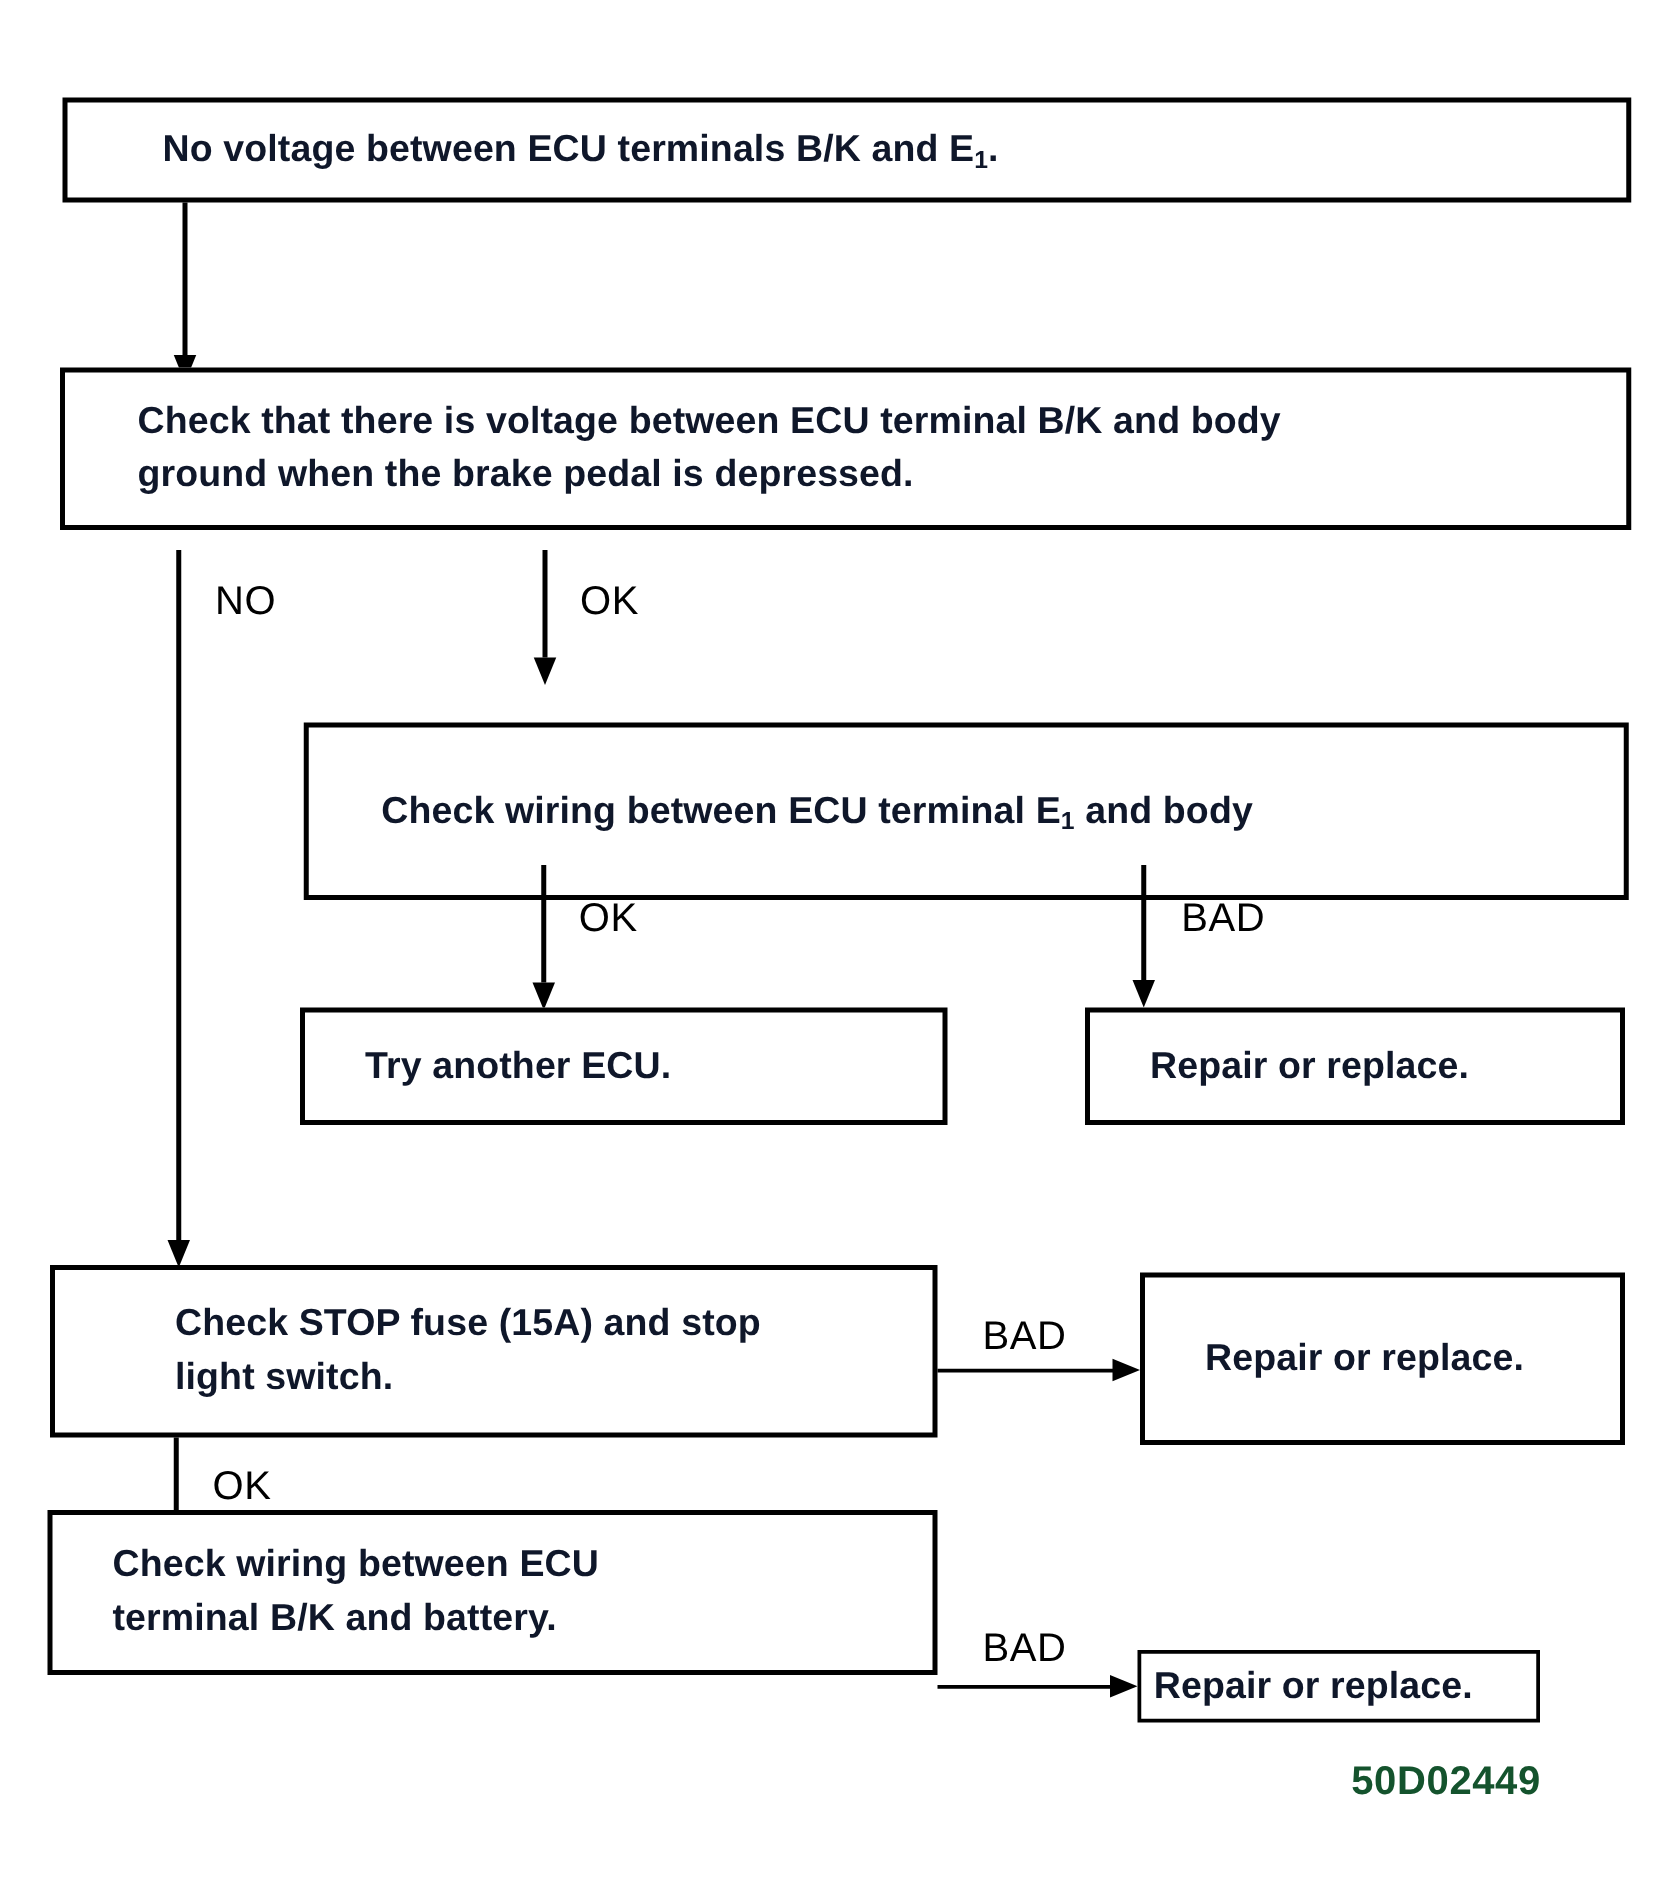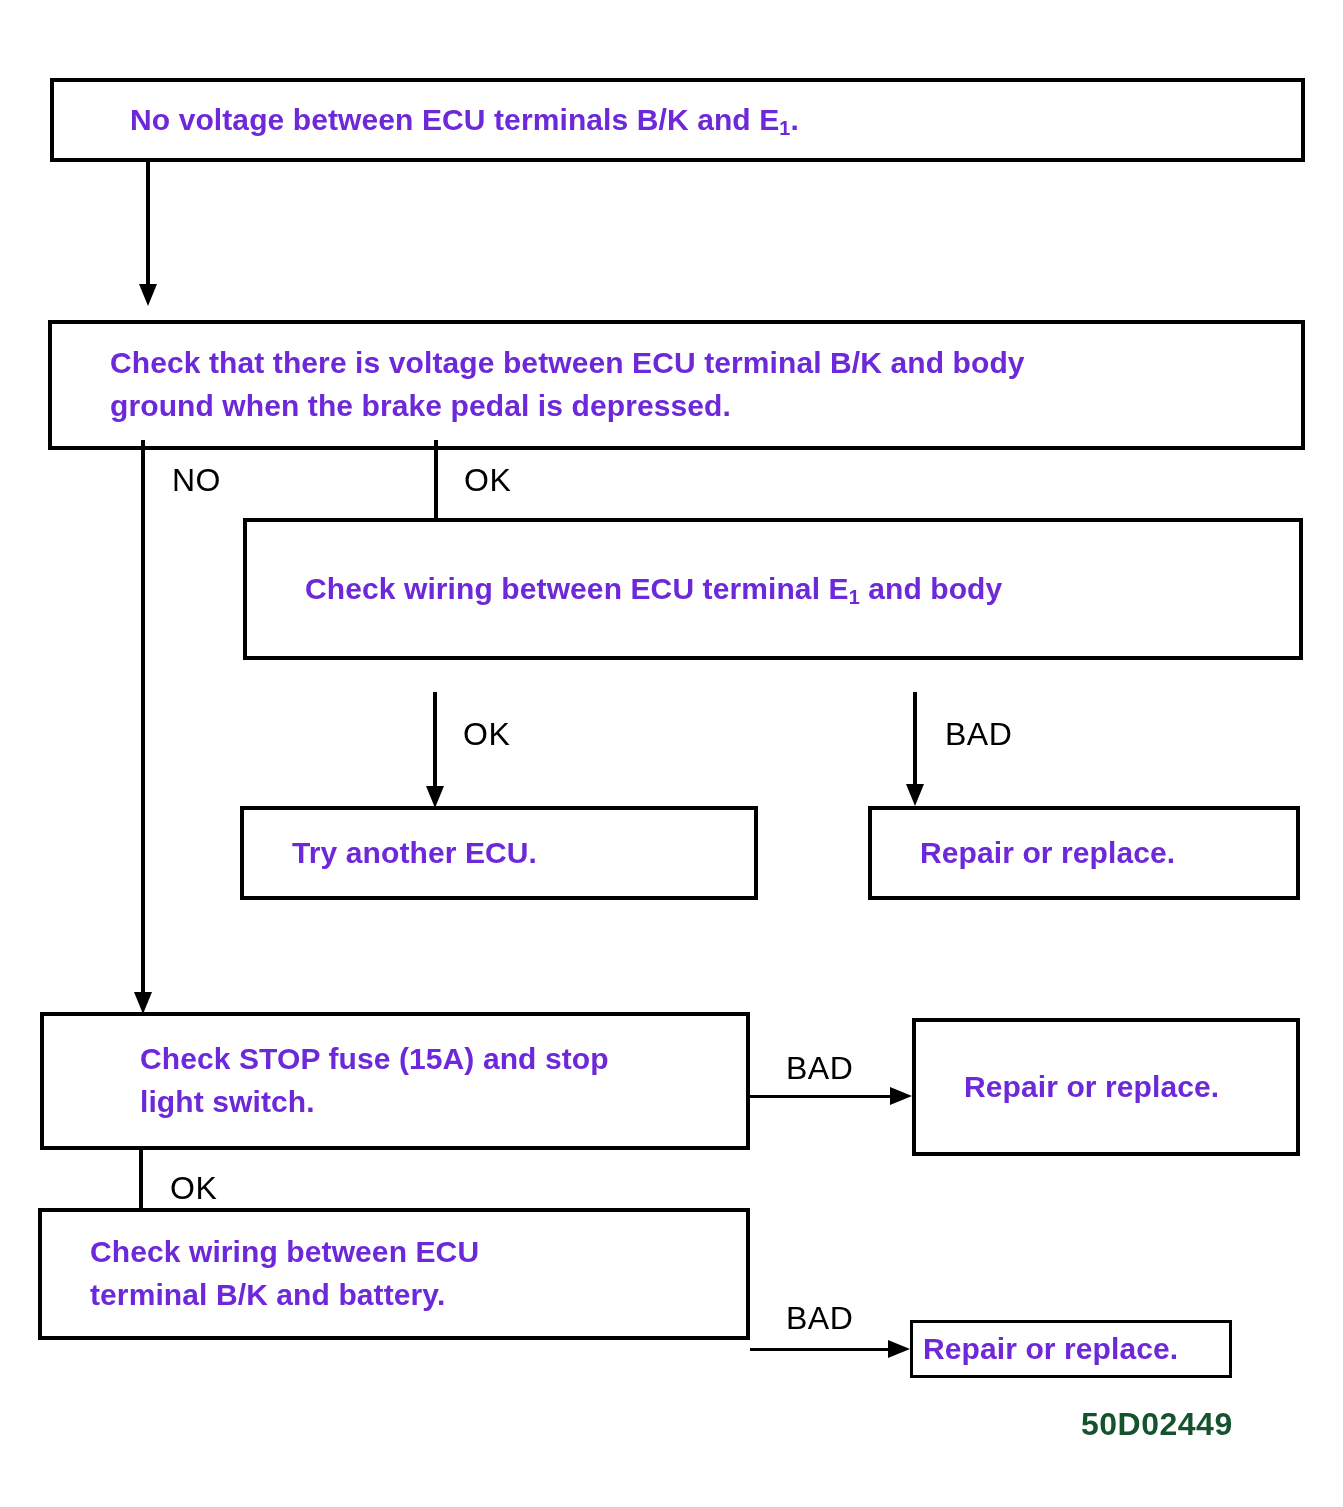--- a/index.html
+++ b/index.html
@@ -22,21 +22,21 @@
     box-sizing: border-box;
     background: #ffffff;
     border: 4px solid #000000;
     display: flex;
     flex-direction: column;
     justify-content: center;
   }
   .fbox .line {
     font-size: 30px;
     font-weight: 700;
-    color: #6d28d9;
+    color: #0f172a;
     line-height: 1.42;
     white-space: pre;
     letter-spacing: 0.1px;
   }
   .fbox.pad-lg .line { padding-left: 76px; }
   .fbox.pad-md .line { padding-left: 58px; }
   .fbox.pad-sm .line { padding-left: 48px; }
   .fbox.pad-xs .line { padding-left: 10px; }
 
   .fbox.thin { border-width: 3px; }
@@ -101,34 +101,34 @@
 
 <div id="page">
 
   <div class="fbox pad-lg" style="left:50px; top:78px; width:1255px; height:84px;">
     <div class="line"><span>No voltage between ECU terminals B/K and E</span><sub>1</sub><span>.</span></div>
   </div>
 
   <div class="vline" style="left:146px; top:162px; height:122px;"></div>
   <div class="arrow-down" style="left:139px; top:284px;"></div>
 
-  <div class="fbox pad-md" style="left:48px; top:320px; width:1257px; height:130px;">
+  <div class="fbox pad-md" style="left:48px; top:294px; width:1257px; height:130px;">
     <div class="line">Check that there is voltage between ECU terminal B/K and body</div>
     <div class="line">ground when the brake pedal is depressed.</div>
   </div>
 
   <div class="vline" style="left:141px; top:440px; height:552px;"></div>
   <div class="arrow-down" style="left:134px; top:992px;"></div>
   <div class="elabel" style="left:172px; top:462px;">NO</div>
 
   <div class="vline" style="left:434px; top:440px; height:86px;"></div>
   <div class="arrow-down" style="left:427px; top:526px;"></div>
   <div class="elabel" style="left:464px; top:462px;">OK</div>
 
-  <div class="fbox pad-md" style="left:243px; top:518px; width:1060px; height:142px;">
+  <div class="fbox pad-md" style="left:243px; top:578px; width:1060px; height:142px;">
     <div class="line"><span>Check wiring between ECU terminal E</span><sub>1</sub><span> and body</span></div>
   </div>
 
   <div class="vline" style="left:433px; top:692px; height:94px;"></div>
   <div class="arrow-down" style="left:426px; top:786px;"></div>
   <div class="elabel" style="left:463px; top:716px;">OK</div>
 
   <div class="vline" style="left:913px; top:692px; height:92px;"></div>
   <div class="arrow-down" style="left:906px; top:784px;"></div>
   <div class="elabel" style="left:945px; top:716px;">BAD</div>

